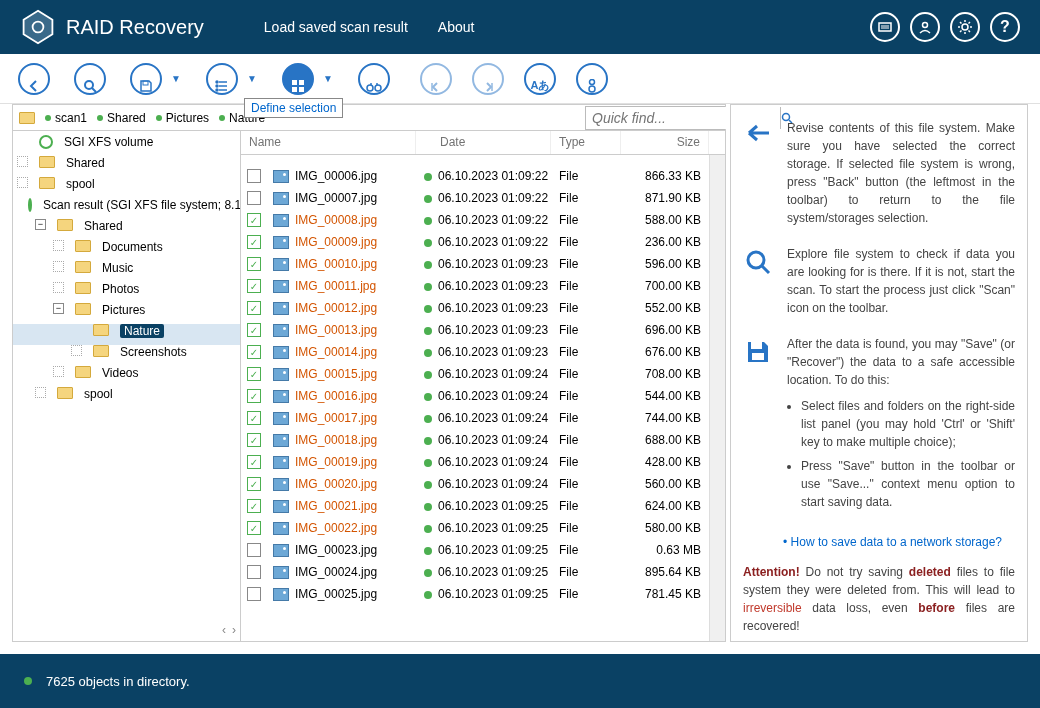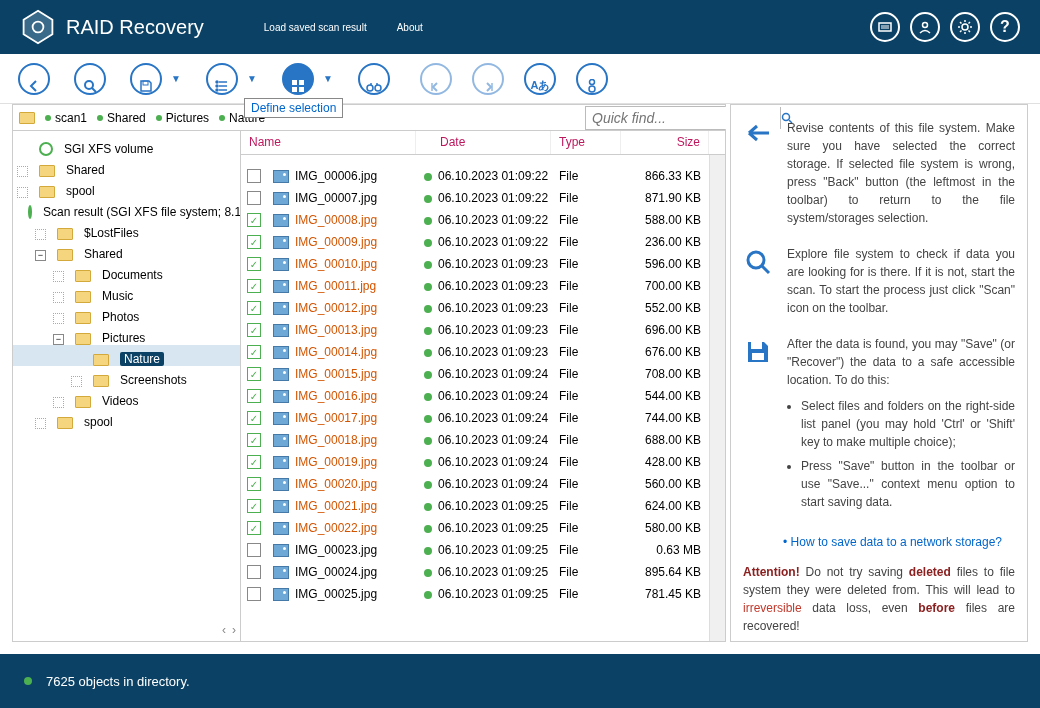--- a/index.html
+++ b/index.html
@@ -1,51 +1,51 @@
 <!DOCTYPE html>
 <html><head>
 <meta charset="utf-8">
 <style>
   * { box-sizing: border-box; margin: 0; padding: 0; }
   body { font-family: "Segoe UI", Arial, sans-serif; font-size: 13px; background: #fff; width: 1040px; height: 708px; overflow: hidden; display: flex; flex-direction: column; }
   .header { background: #0a4164; color: #fff; height: 54px; display: flex; align-items: center; padding: 0 20px; }
   .logo-box { display: flex; align-items: center; gap: 10px; }
   .logo-icon { width: 36px; height: 36px; }
   .logo-text { font-size: 20px; font-weight: 300; }
-  .menu { display: flex; gap: 30px; margin-left: 60px; font-size: 10px; }
+  .menu { display: flex; gap: 30px; margin-left: 60px; font-size: 14px; }
   .menu-item { cursor: pointer; }
   .header-right { margin-left: auto; display: flex; gap: 10px; }
   .hbtn { width: 30px; height: 30px; border: 2px solid #fff; border-radius: 50%; display: flex; align-items: center; justify-content: center; cursor: pointer; }
   .toolbar { height: 50px; background: #fff; display: flex; align-items: center; padding: 8px 18px; gap: 8px; border-bottom: 1px solid #e0e0e0; position: relative; }
   .tbtn { width: 32px; height: 32px; border: 2px solid #2874c5; border-radius: 50%; display: flex; align-items: flex-end; justify-content: center; cursor: pointer; color: #2874c5; background: #fff; }
   .tbtn.active { background: #2874c5; color: #fff; }
   .tarrow { width: 12px; display: flex; align-items: center; justify-content: center; color: #2874c5; font-size: 10px; cursor: pointer; }
   .tooltip { position: absolute; top: 44px; left: 244px; background: #fff; border: 1px solid #888; padding: 2px 6px; font-size: 12px; color: #0066cc; z-index: 10; }
   .content { flex: 1; display: flex; background: #fff; padding: 0 12px 12px 12px; gap: 0; overflow: hidden; }
   .left { width: 714px; display: flex; flex-direction: column; }
   .breadcrumb-row { display: flex; height: 26px; align-items: center; gap: 6px; border: 1px solid #ccc; border-bottom: none; }
   .breadcrumb { flex: 1; display: flex; align-items: center; gap: 10px; padding: 0 6px; font-size: 12px; }
   .bc-item { display: flex; align-items: center; gap: 4px; }
   .dot { width: 6px; height: 6px; border-radius: 50%; background: #4caf50; }
   .bc-folder { width: 16px; height: 12px; background: #f5d57e; border: 1px solid #d4a93c; border-radius: 1px; }
   .search-box { width: 140px; height: 24px; display: flex; border: 1px solid #bbb; margin-left: auto; }
   .search-box input { flex: 1; border: none; padding: 0 6px; font-style: italic; font-size: 14px; color: #888; outline: none; }
   .search-btn { width: 24px; display: flex; align-items: center; justify-content: center; border-left: 1px solid #bbb; color: #2874c5; cursor: pointer; }
   .panes { flex: 1; display: flex; border: 1px solid #ccc; overflow: hidden; }
   .tree { width: 228px; border-right: 1px solid #ccc; overflow-y: auto; overflow-x: hidden; font-size: 12px; padding: 4px 0; position: relative; }
-  .tree-node { display: flex; align-items: flex-end; height: 21px; padding-left: 4px; gap: 11px; white-space: nowrap; cursor: pointer; }
+  .tree-node { display: flex; align-items: flex-start; height: 21px; padding-left: 4px; gap: 11px; white-space: nowrap; cursor: pointer; }
   .expander { width: 11px; height: 11px; border: 1px solid #888; display: flex; align-items: center; justify-content: center; font-size: 9px; line-height: 1; background: #fff; flex-shrink: 0; }
   .tree-icon { width: 16px; height: 12px; flex-shrink: 0; }
   .folder-ico { background: #f5d57e; border: 1px solid #d4a93c; border-radius: 1px; }
   .vol-ico { width:14px; height:14px; border:2px solid #4caf50; border-radius:50%; position:relative; }
   .tree-node.selected { background: #d8e6f2; }
   .tree-node.selected .label-wrap { background: #0a4164; color: #fff; padding: 0 4px; border-radius: 2px; }
   .tree-scroll { position: absolute; bottom: 0; left: 0; right: 0; height: 18px; display:flex; justify-content: flex-end; gap:6px; padding: 0 4px; color:#888; }
   .filelist { flex: 1; display: flex; flex-direction: column; overflow: hidden; }
-  .fl-header { display: flex; height: 24px; border-bottom: 1px solid #ccc; font-size: 12px; color: #be185d; }
+  .fl-header { display: flex; height: 24px; border-bottom: 1px solid #ccc; font-size: 12px; color: #737373; }
   .fl-header .col { padding: 4px 8px; border-right: 1px solid #eee; }
   .col-name { width: 175px; }
   .col-date { width: 135px; }
   .col-type { width: 70px; }
   .col-size { width: 88px; text-align: right; }
   .fl-body { flex: 1; overflow-y: auto; overflow-x: hidden; margin-top: 10px; }
   .row { display: flex; align-items: center; height: 22px; font-size: 12px; }
   .row .cell { padding: 0 8px; overflow: hidden; white-space: nowrap; }
   .row .cb { width: 14px; height: 14px; border: 1px solid #888; margin: 0 4px 0 6px; display: inline-flex; align-items: center; justify-content: center; font-size: 10px; flex-shrink: 0; }
   .row .cb.checked { border-color: #4caf50; color: #4caf50; }
@@ -248,25 +248,20 @@
             <span class="expander" style="border:1px dotted #aaa"></span>
             <span class="tree-icon folder-ico"></span>
             <span class="label-wrap">spool</span>
           </div>
           <div class="tree-node" style="padding-left: 4px;">
             <span style="width:11px"></span>
             <span class="vol-ico"></span>
             <span class="label-wrap">Scan result (SGI XFS file system; 8.12 GB in 7706 files; 175 folders)</span>
           </div>
           <div class="tree-node" style="padding-left: 22px;">
-            <span class="expander" style="border:1px dotted #aaa"></span>
-            <span class="tree-icon folder-ico"></span>
-            <span class="label-wrap">$LostFiles</span>
-          </div>
-          <div class="tree-node" style="padding-left: 22px;">
             <span class="expander">−</span>
             <span class="tree-icon folder-ico"></span>
             <span class="label-wrap">Shared</span>
           </div>
           <div class="tree-node" style="padding-left: 40px;">
             <span class="expander" style="border:1px dotted #aaa"></span>
             <span class="tree-icon folder-ico"></span>
             <span class="label-wrap">Documents</span>
           </div>
           <div class="tree-node" style="padding-left: 40px;">

